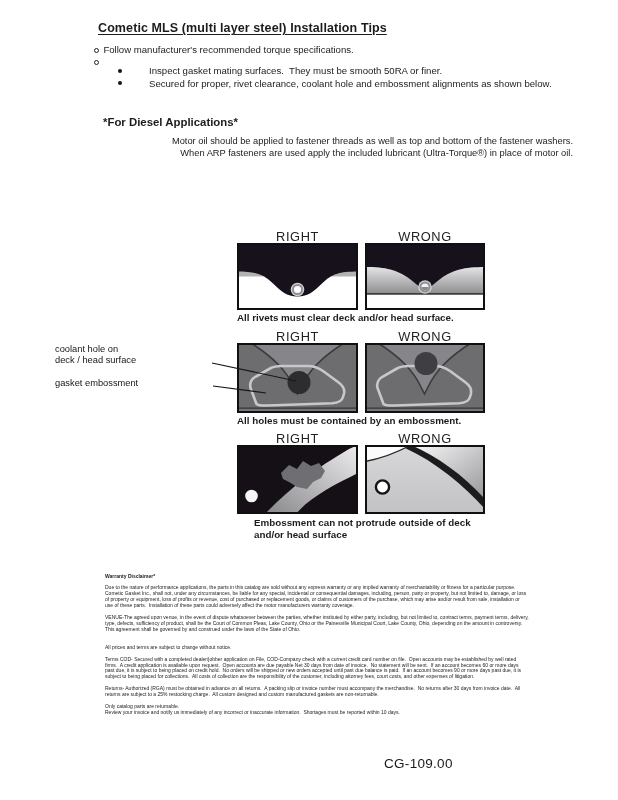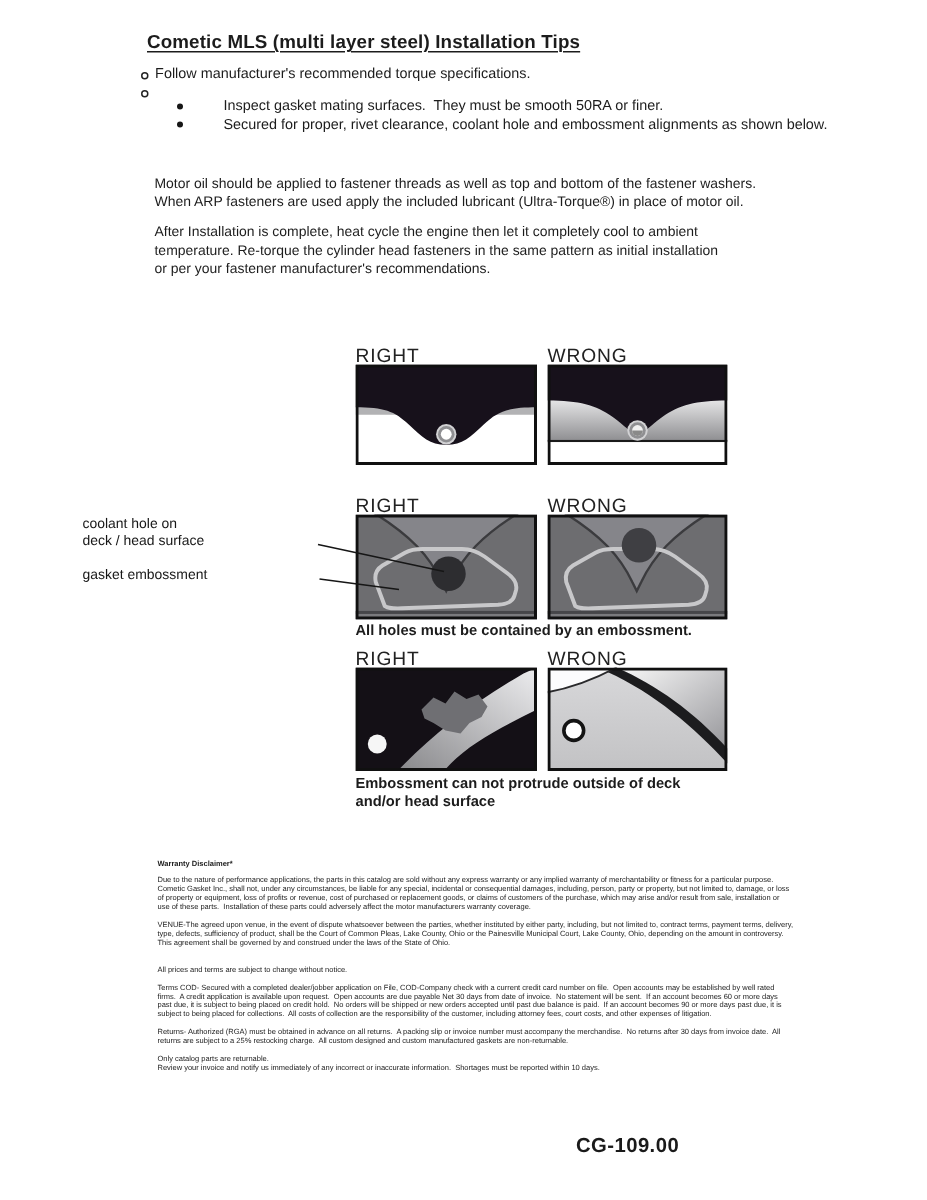--- a/index.html
+++ b/index.html
@@ -18,33 +18,33 @@
   }
 
   .bullets{left:94px;top:44px;font-size:9.6px;line-height:12.4px;}
   .b-row{display:flex;align-items:flex-start;}
   .b-row.sub{margin-left:24px;gap:24px;}
   .dot-open{flex:0 0 auto;width:3.4px;height:3.4px;border:1px solid #222;border-radius:50%;margin:3.6px 4px 0 0;}
   .dot-fill{flex:0 0 auto;width:4px;height:4px;background:#161616;border-radius:50%;margin:3.6px 3px 0 0;}
 
   .diesel{left:103px;top:116px;width:470px;}
   .diesel h2{margin:0 0 7px 0;font-size:11.4px;font-weight:bold;}
-  .diesel p{margin:0 0 8px 0;font-size:9.3px;line-height:12.2px;}
-
-  .fig-label{font-size:12.8px;letter-spacing:0.6px;text-align:left;color:#222;}
+  .diesel p{margin:0 0 8px 0;font-size:9.3px;line-height:12.2px;text-align:right;}
+
+  .fig-label{font-size:12.8px;letter-spacing:0.6px;text-align:center;color:#222;}
   .fig-caption{font-size:9.8px;font-weight:bold;line-height:11.5px;}
   .fig-box{display:block;}
   .annot{font-size:9.3px;line-height:11px;color:#161616;}
 
   .disclaimer{left:105px;top:574px;width:424px;font-size:5px;line-height:5.9px;}
   .disclaimer h3{margin:0 0 5.5px 0;font-size:5px;font-weight:bold;}
   .disclaimer p{margin:0 0 6px 0;}
   .disclaimer p.gap-after{margin-bottom:12px;}
 
-  .footer-code{left:384px;top:756px;font-size:13.5px;letter-spacing:0.3px;color:#1a1a1a;font-weight:bold;}
+  .footer-code{left:384px;top:756px;font-size:13.5px;letter-spacing:0.3px;color:#1a1a1a;}
 </style>
 </head>
 <body>
 
 <div class="page">
 
   <div class="abs doc-title">Cometic MLS (multi layer steel) Installation Tips</div>
 
   <div class="abs bullets">
     <div class="b-row">
@@ -58,25 +58,23 @@
       <span class="dot-fill"></span>
       <span class="pre">Inspect gasket mating surfaces.  They must be smooth 50RA or finer.</span>
     </div>
     <div class="b-row sub">
       <span class="dot-fill"></span>
       <span class="pre">Secured for proper, rivet clearance, coolant hole and embossment alignments as shown below.</span>
     </div>
   </div>
 
   <div class="abs diesel">
+    <h2>*For Diesel Applications*</h2>
     <p class="pre">Motor oil should be applied to fastener threads as well as top and bottom of the fastener washers.
 When ARP fasteners are used apply the included lubricant (Ultra-Torque®) in place of motor oil.</p>
-    <p class="pre">After Installation is complete, heat cycle the engine then let it completely cool to ambient
-temperature. Re-torque the cylinder head fasteners in the same pattern as initial installation
-or per your fastener manufacturer's recommendations.</p>
   </div>
 
   <div class="abs fig-label" style="left:237px;top:229px;width:121px;">RIGHT</div>
   <div class="abs fig-label" style="left:365px;top:229px;width:120px;">WRONG</div>
 
   <svg class="abs fig-box" style="left:237px;top:243px;" width="121" height="67" viewBox="0 0 121 67">
     <rect width="121" height="67" fill="#ffffff"></rect>
     <rect y="28" width="121" height="5.5" fill="#b2b2b4"></rect>
     <path d="M0 0 H121 V28.5 C102 28.5 95 31 85.5 40 C76.5 48.5 71.5 53.5 60.5 53.5 C49.5 53.5 44.5 48.5 35.5 40 C26 31 19 28.5 0 28.5 Z" fill="#17111b"></path>
     <g>
@@ -101,20 +99,21 @@
     <path d="M0 0 H120 V24 C98.5 24 88 27 76.5 35 C68 41 65.5 45.5 60 45.5 C54.5 45.5 52 41 43.5 35 C32 27 21.5 24 0 24 Z" fill="#17111b"></path>
     <g>
       <circle cx="60" cy="44" r="6.8" fill="#d2d2d4"></circle>
       <circle cx="60" cy="44" r="5.5" fill="#8f8f92"></circle>
       <circle cx="60" cy="44" r="3.6" fill="#f1f1f1"></circle>
       <path d="M56.4 44 a3.6 3.6 0 0 0 7.2 0 Z" fill="#898989"></path>
     </g>
     <rect x="1" y="1" width="118" height="65" fill="none" stroke="#101010" stroke-width="2"></rect>
   </svg>
 
+  <div class="abs fig-caption pre" style="left:237px;top:312px;">All rivets must clear deck and/or head surface.</div>
 
   <div class="abs fig-label" style="left:237px;top:329px;width:121px;">RIGHT</div>
   <div class="abs fig-label" style="left:365px;top:329px;width:120px;">WRONG</div>
 
   <svg class="abs fig-box" style="left:237px;top:343px;" width="121" height="70" viewBox="0 0 121 70">
     <rect width="121" height="70" fill="#6d6d70"></rect>
     <path d="M14 0 C36 14 49 27 57.5 45 L60.5 51 L63.5 45 C72 27 85 14 107 0 Z" fill="#85858a" stroke="#3b3b3e" stroke-width="1.6"></path>
     <path d="M19.5 61 L13.5 45 C12.5 40 14 36.5 18 34 L33 25.5 C36.5 23.5 40 23 45 23 L71 23 C77 23 81 24.5 86 28 L101 39 C106 42.5 108 46 107 50.5 L106 54 C105 58 101 59.8 95 60.2 L31 62.5 C25 62.7 21.5 62.8 19.5 61 Z" fill="none" stroke="#c8c8ca" stroke-width="2.6"></path>
     <circle cx="62" cy="39.5" r="11.5" fill="#2d2d30"></circle>
     <rect y="64.3" width="121" height="2" fill="#464649"></rect>
@@ -172,21 +171,21 @@
     </defs>
     <rect width="120" height="69" fill="url(#r3wbg)"></rect>
     <path d="M46 0 L120 0 L120 54 C97 29 73 12 46 0 Z" fill="url(#r3ws)"></path>
     <path d="M46 0 C73 12 97 29 120 54 L120 64 C98 40 71 17 40 3 Z" fill="#1c1c1e"></path>
     <path d="M0 0 L46 0 C31 8 14 14 0 16.5 Z" fill="#fcfcfd"></path>
     <path d="M46 0 C31 8 14 14 0 16.5" fill="none" stroke="#2a2a2c" stroke-width="1.3"></path>
     <circle cx="17.5" cy="42" r="6.6" fill="#ffffff" stroke="#141414" stroke-width="2.4"></circle>
     <rect x="1" y="1" width="118" height="67" fill="none" stroke="#101010" stroke-width="2"></rect>
   </svg>
 
-  <div class="abs fig-caption pre" style="left:237px;top:517px;">Embossment can not protrude outside of deck
+  <div class="abs fig-caption pre" style="left:254px;top:517px;">Embossment can not protrude outside of deck
 and/or head surface</div>
 
   <div class="abs disclaimer">
     <h3>Warranty Disclaimer*</h3>
     <p class="pre">Due to the nature of performance applications, the parts in this catalog are sold without any express warranty or any implied warranty of merchantability or fitness for a particular purpose.  Cometic Gasket Inc., shall not, under any circumstances, be liable for any special, incidental or consequential damages, including, person, party or property, but not limited to, damage, or loss of property or equipment, loss of profits or revenue, cost of purchased or replacement goods, or claims of customers of the purchase, which may arise and/or result from sale, installation or use of these parts.  Installation of these parts could adversely affect the motor manufacturers warranty coverage.</p>
     <p class="pre gap-after">VENUE-The agreed upon venue, in the event of dispute whatsoever between the parties, whether instituted by either party, including, but not limited to, contract terms, payment terms, delivery, type, defects, sufficiency of product, shall be the Court of Common Pleas, Lake County, Ohio or the Painesville Municipal Court, Lake County, Ohio, depending on the amount in controversy.
 This agreement shall be governed by and construed under the laws of the State of Ohio.</p>
     <p class="pre">All prices and terms are subject to change without notice.</p>
     <p class="pre">Terms COD- Secured with a completed dealer/jobber application on File, COD-Company check with a current credit card number on file.  Open accounts may be established by well rated firms.  A credit application is available upon request.  Open accounts are due payable Net 30 days from date of invoice.  No statement will be sent.  If an account becomes 60 or more days past due, it is subject to being placed on credit hold.  No orders will be shipped or new orders accepted until past due balance is paid.  If an account becomes 90 or more days past due, it is subject to being placed for collections.  All costs of collection are the responsibility of the customer, including attorney fees, court costs, and other expenses of litigation.</p>
     <p class="pre">Returns- Authorized (RGA) must be obtained in advance on all returns.  A packing slip or invoice number must accompany the merchandise.  No returns after 30 days from invoice date.  All returns are subject to a 25% restocking charge.  All custom designed and custom manufactured gaskets are non-returnable.</p>

